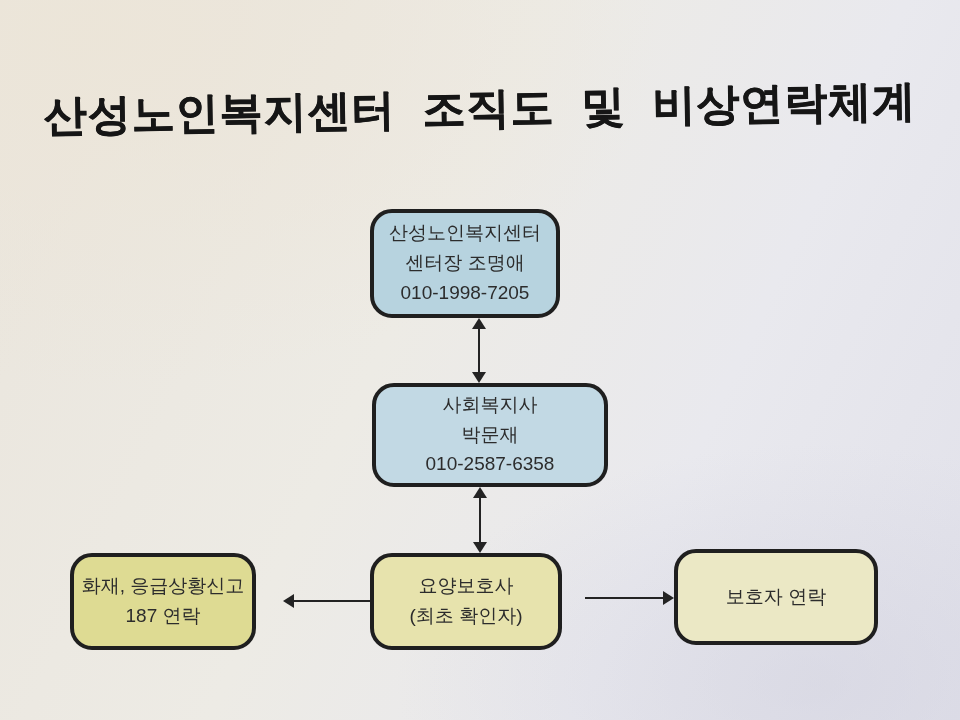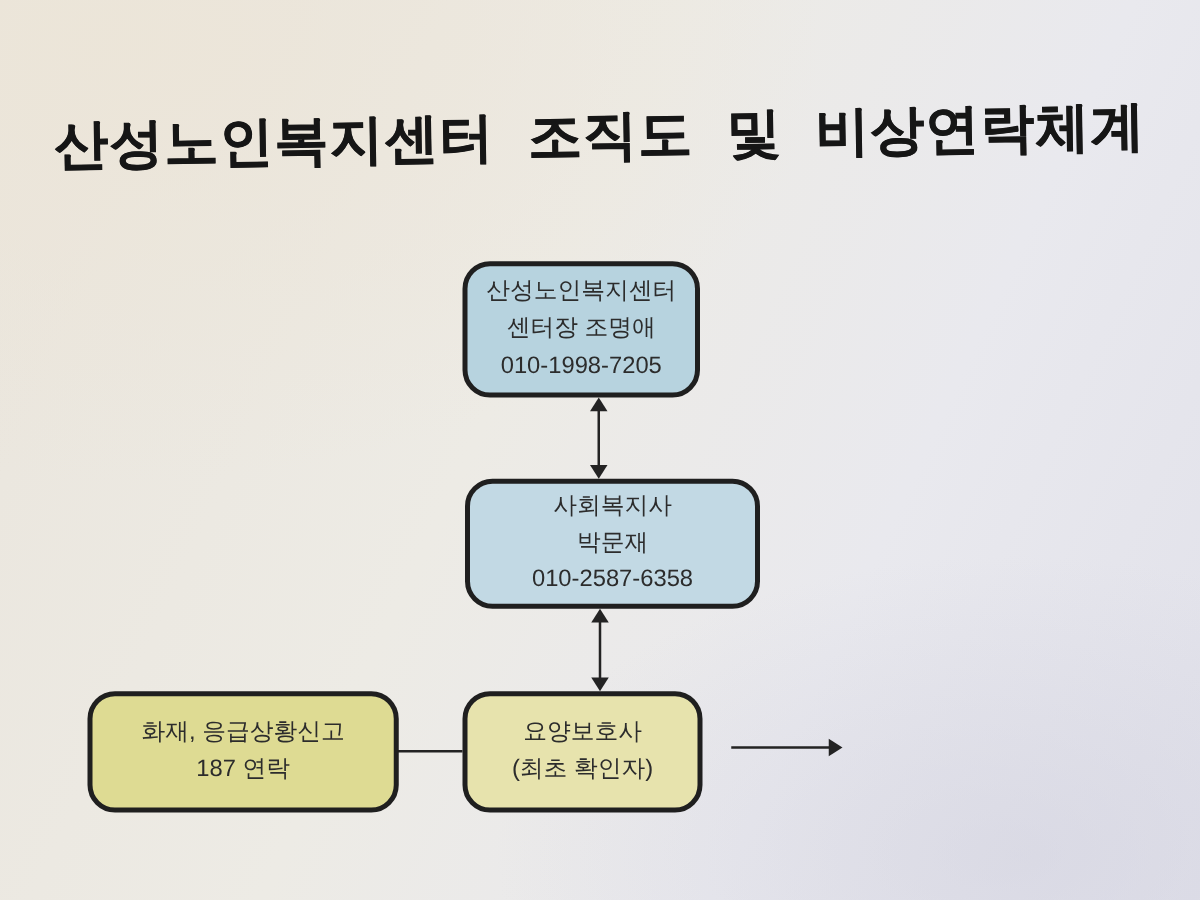--- a/index.html
+++ b/index.html
@@ -40,21 +40,21 @@
     gap: 9px;
     text-align: center;
     color: #2c2c2c;
     font-size: 19px;
     line-height: 1.1;
   }
   .node .ln { white-space: nowrap; }
   .node-director   { left: 370px; top: 209px; width: 190px; height: 109px; }
   .node-social     { left: 372px; top: 383px; width: 236px; height: 104px; }
   .node-caregiver  { left: 370px; top: 553px; width: 192px; height: 97px; }
-  .node-fire       { left: 70px;  top: 553px; width: 249px; height: 97px; }
+  .node-fire       { left: 70px;  top: 553px; width: 186px; height: 97px; }
   .node-guardian   { left: 674px; top: 549px; width: 204px; height: 96px; }
 
   
   .arrow-v { position: absolute; width: 16px; }
   .arrow-v1 { left: 471px; top: 318px; height: 65px; }
   .arrow-v2 { left: 472px; top: 487px; height: 66px; }
   .arrow-v .shaft {
     position: absolute; left: 50%; top: 7px; bottom: 7px;
     width: 2px; transform: translateX(-50%);
     background: #232323;
@@ -143,14 +143,17 @@
   <div class="node node-fire" style="background-color: rgb(222, 219, 147);">
     <div class="ln">화재, 응급상황신고</div>
     <div class="ln">187 연락</div>
   </div>
 
   <div class="arrow-h arrow-hr">
     <div class="shaft"></div>
     <div class="head-right"></div>
   </div>
 
+  <div class="node node-guardian" style="background-color: rgb(235, 232, 197);">
+    <div class="ln">보호자 연락</div>
+  </div>
 
 </div>
 
 </body></html>

